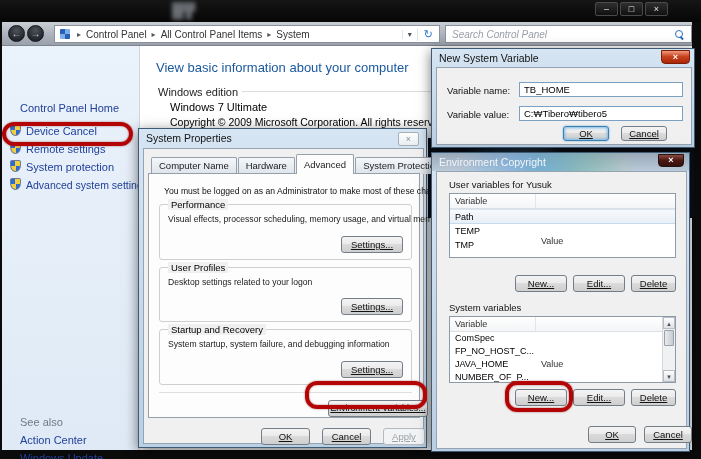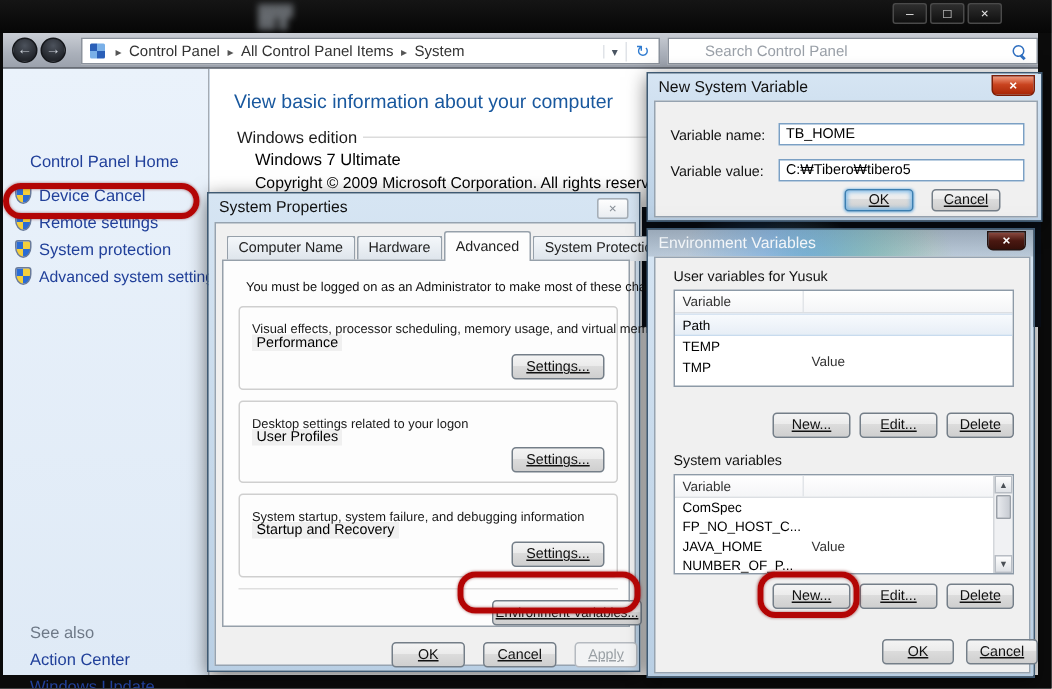--- a/index.html
+++ b/index.html
@@ -32,21 +32,21 @@
   .flagicon { width:10px; height:10px; margin:0 5px 0 5px; flex:none;
     background:conic-gradient(from 0deg,#7ab0e8 0 25%,#2a5fb8 0 50%,#7ab0e8 0 75%,#2a5fb8 0 100%);
     border-radius:1px; }
   .crumb { padding:0 3px; white-space:nowrap; }
   .crumb-sep { color:#555; font-size:8px; padding:0 2px; }
   .addr-right { margin-left:auto; display:flex; align-items:center; }
   .addr-drop { color:#4a5562; font-size:8px; padding:0 5px; border-left:1px solid #e0e3e8; }
   .addr-refresh { color:#2f7bd0; font-size:11px; padding:0 6px; border-left:1px solid #e0e3e8; }
   .searchbox { position:absolute; left:443px; top:3px; width:247px; height:18px; background:#fff;
     border:1px solid #8b929c; display:flex; align-items:center; }
-  .search-text { color:#9aa0a8; font-size:10px; padding-left:24px; flex:1; }
+  .search-text { font-style:italic; color:#9aa0a8; font-size:10px; padding-left:6px; flex:1; }
   .mag { position:relative; width:9px; height:9px; margin-right:7px; flex:none; }
   .mag::before { content:""; position:absolute; left:0; top:0; width:6px; height:6px;
     border:1.5px solid #2f6fc0; border-radius:50%; }
   .mag::after { content:""; position:absolute; left:6px; top:6px; width:4px; height:1.5px;
     background:#2f6fc0; transform:rotate(45deg); transform-origin:0 0; }
 
   
   .mainarea { left:140px; top:46px; width:552px; height:404px; background:#fff; }
   .sidebar { left:2px; top:46px; width:138px; height:404px;
     background:linear-gradient(180deg,#eaf2fb,#dfeaf6); border-right:1px solid #cdd8e4; }
@@ -84,21 +84,21 @@
   .close-dark { background:linear-gradient(#8c4a40,#4a1811 50%,#35100a); border-color:#241310; }
   .close-plain { position:absolute; width:21px; height:14px; background:linear-gradient(#fefefe,#e9edf1);
     border:1px solid #a6aeb6; border-radius:2px; color:#888f97; font-size:9px; line-height:12px; text-align:center; }
 
   .btn { position:absolute; height:17px; font-size:9.5px; color:#111; text-align:center; line-height:15px;
     background:linear-gradient(#f4f4f4,#ebebeb 45%,#dcdcdc 46%,#cfcfcf); border:1px solid #747e88; border-radius:3px;text-decoration:underline; }
   .btn.default { border:1px solid #3c7fb1; box-shadow:0 0 3px 1px #7ab8e8 inset, 0 0 2px #5ea6dd; }
   .btn.disabled { color:#9aa0a5; background:#f2f3f4; border-color:#b5bac0; box-shadow:none; }
 
   .groupbox { position:absolute; border:1px solid #cfcfcf; border-radius:3px; }
-  .legend { position:absolute; left:8px; top:-6px; background:#f0f0f0; padding:0 3px; font-size:9.5px;margin-top:24px; }
+  .legend { position:absolute; left:8px; top:-6px; background:#f0f0f0; padding:0 3px; font-size:9.5px; }
   .gdesc { position:absolute; left:8px; top:9px; font-size:8.6px; white-space:nowrap; color:#1a1a1a; }
 
   .textbox { position:absolute; height:15px; background:#fff; border:1px solid #7ba0c4;
     font-size:9.5px; line-height:13px; padding-left:4px; white-space:nowrap; overflow:hidden; }
   .lbl { position:absolute; font-size:9.5px; color:#111; white-space:nowrap; }
 
   
   .tabs { position:absolute; display:flex; align-items:flex-end; height:20px; }
   .tab { height:17px; line-height:16px; padding:0 7px; font-size:9.5px; white-space:nowrap;
     background:linear-gradient(#f4f7fa,#dde4eb); border:1px solid #96a0aa; border-bottom:none;
@@ -240,21 +240,21 @@
       <div class="textbox" style="left:82px;top:38px;width:164px;">C:₩Tibero₩tibero5</div>
       <div class="btn default" style="left:126px;top:58px;width:46px;height:15px;line-height:13px;">OK</div>
       <div class="btn" style="left:184px;top:58px;width:46px;height:15px;line-height:13px;">Cancel</div>
     </div>
   </div>
 
   <div class="dlg" style="left:431px;top:152px;width:259px;height:300px;z-index:20;">
     <div class="dlg-title" style="background:
         radial-gradient(circle at 42% 160%, rgba(60,150,230,.55), transparent 55%),
         radial-gradient(circle at 55% 180%, rgba(130,200,80,.4), transparent 45%),
-        linear-gradient(rgba(40,55,75,.35),rgba(40,55,75,.15));color:#f2f5f8;">Environment Variables</div>
+        linear-gradient(rgba(40,55,75,.35),rgba(40,55,75,.15));color:#f2f5f8;">Environment Copyright</div>
     <div class="close-red close-dark" style="right:5px;top:1px;width:26px;height:13px;line-height:11px;">×</div>
     <div class="dlg-body" style="left:4px;top:18px;width:251px;height:278px;">
 
       <div class="lbl" style="left:12px;top:7px;">User variables for Yusuk</div>
       <div class="lv" style="left:12px;top:21px;width:227px;height:65px;">
         <div class="lv-head">
           <div class="lv-hc c1">Variable</div>
           <div class="lv-hc c2" style="border-right:none;">Value</div>
         </div>
         <div class="lv-row sel">

